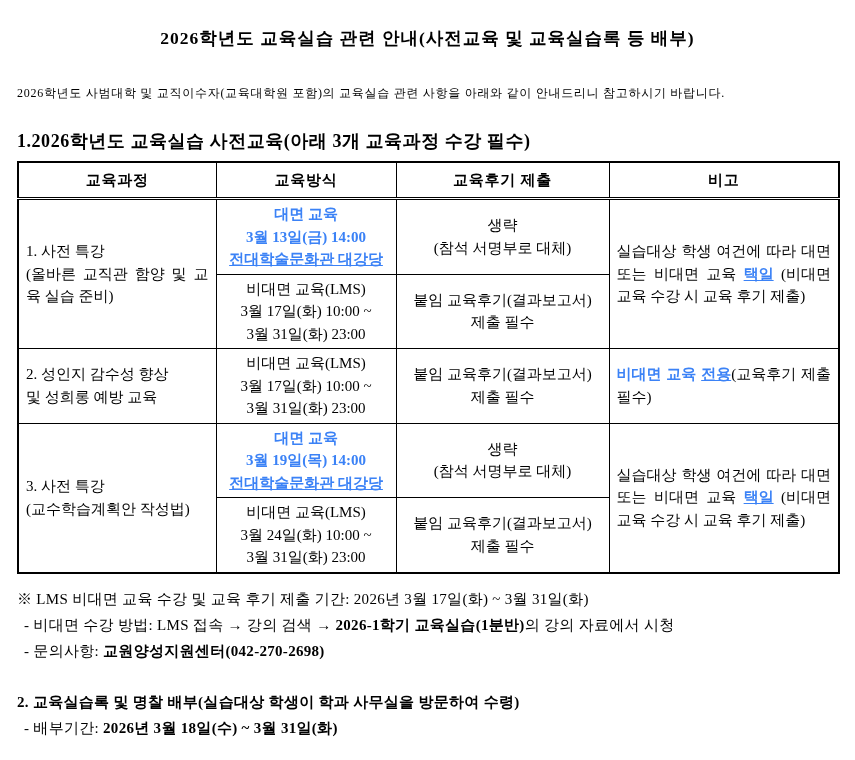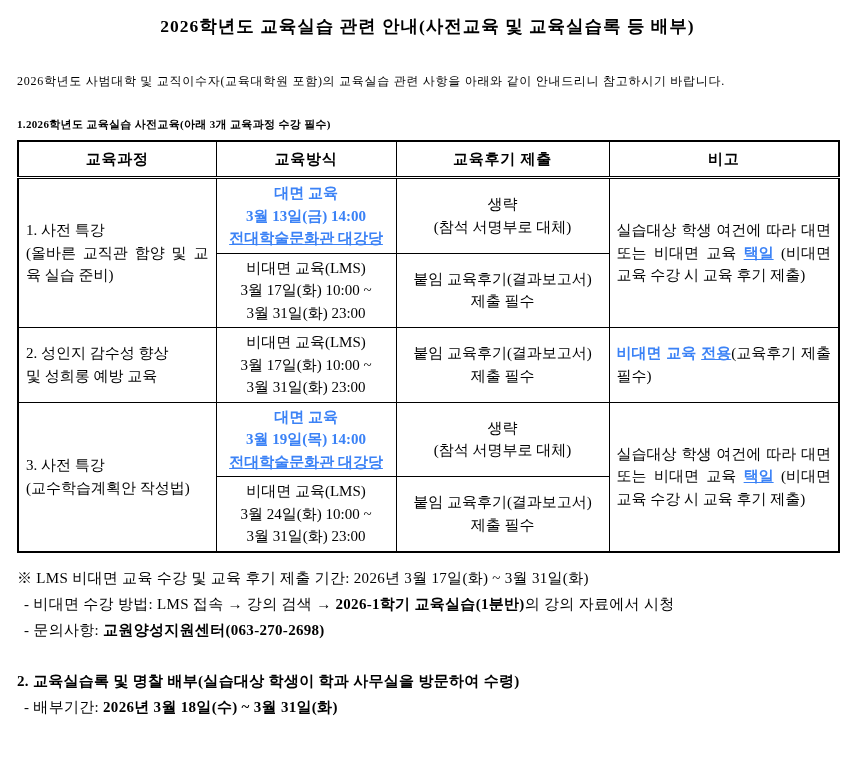--- a/index.html
+++ b/index.html
@@ -9,40 +9,40 @@
     width: 855px;
     height: 760px;
     overflow: hidden;
     font-family: "Liberation Serif", "DejaVu Serif", serif;
     color: #000000;
   }
   .doc {
     box-sizing: border-box;
     width: 855px;
     height: 760px;
-    padding: 12px 17px 0 17px;
+    padding: 24px 17px 0 17px;
   }
   .title {
     text-align: center;
     font-weight: bold;
     font-size: 17.5px;
     letter-spacing: 1px;
     margin-top: 2px;
   }
   .intro {
     margin: 34px 0 0 0;
     font-size: 12px;
     line-height: 1.5;
     letter-spacing: 0.06em;
     text-align: justify;
   }
   .sec-heading {
     margin-top: 27px;
     font-weight: bold;
-    font-size: 11px;
+    font-size: 18px;
     letter-spacing: 0.03em;
   }
   table.edu {
     border-collapse: collapse;
     table-layout: fixed;
     width: 821px;
     margin-top: 8px;
     border: 2px solid #000;
   }
   table.edu th, table.edu td {
@@ -196,21 +196,21 @@
   </table>
 
   <div class="notes">
     <div class="note-main">
       <span>※ LMS 비대면 교육 수강 및 교육 후기 제출 기간: </span><span>2026년 3월 17일(화) ~ 3월 31일(화)</span>
     </div>
     <div class="note-sub">
       <span>- 비대면 수강 방법: LMS 접속 → 강의 검색 → </span><span class="b">2026-1학기 교육실습(1분반)</span><span>의 강의 자료에서 시청</span>
     </div>
     <div class="note-sub">
-      <span>- 문의사항: </span><span class="b">교원양성지원센터(063-270-2698)</span>
+      <span>- 문의사항: </span><span class="b">교원양성지원센터(042-270-2698)</span>
     </div>
   </div>
 
   <div class="sec2">
     <div class="sec2-heading">2. 교육실습록 및 명찰 배부(실습대상 학생이 학과 사무실을 방문하여 수령)</div>
     <div class="note-sub">
       <span>- 배부기간: </span><span class="b">2026년 3월 18일(수) ~ 3월 31일(화)</span>
     </div>
 
   </div>

